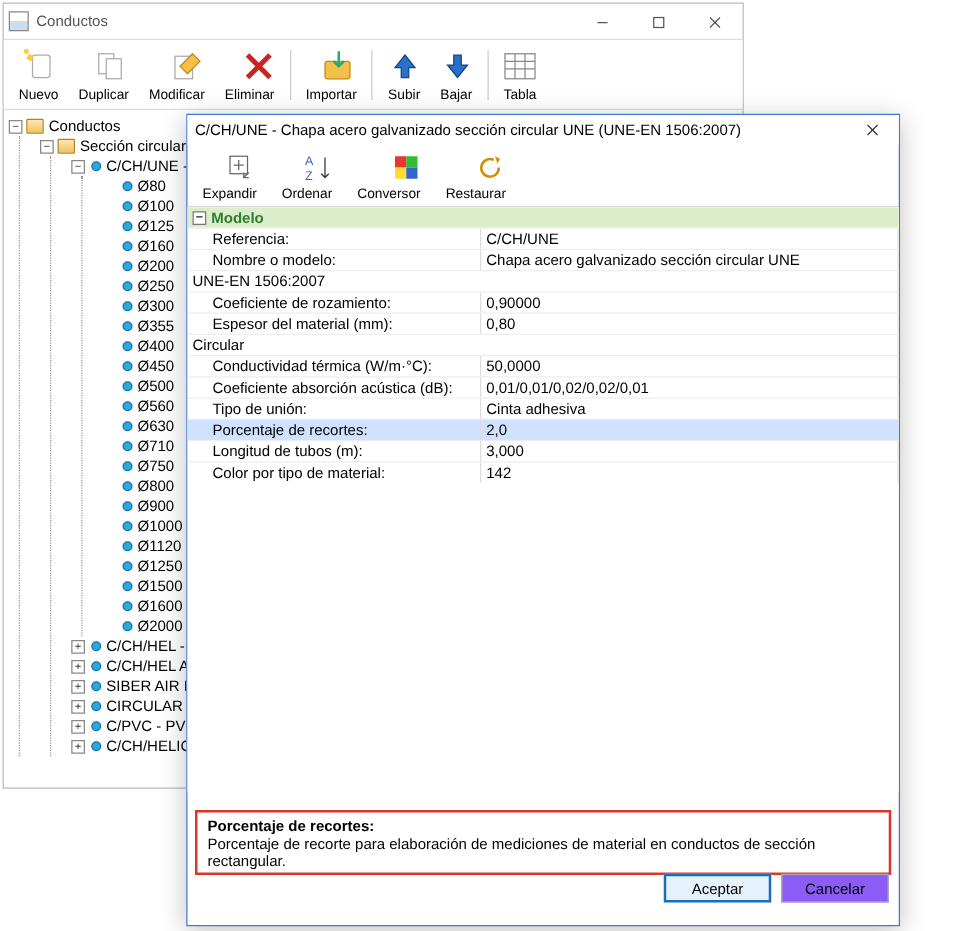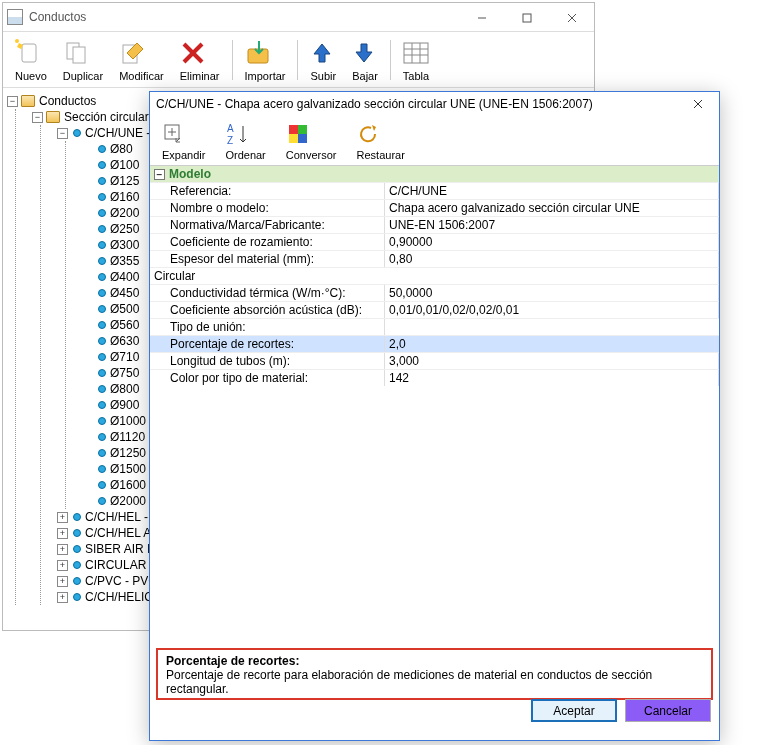--- a/index.html
+++ b/index.html
@@ -7,21 +7,21 @@
 
   
   .win-back { position: absolute; left: 2px; top: 2px; width: 593px; height: 629px; border: 1px solid #bbb; background: #fff; }
   .titlebar { height: 29px; display: flex; align-items: center; padding: 0 4px; border-bottom: 1px solid #ddd; position: relative; }
   .titlebar .app-icon { width: 16px; height: 16px; margin-right: 6px; display:inline-block; border:1px solid #888; background:linear-gradient(#fff 50%, #cde 50%);}
   .titlebar .title { flex: 1; color: #555; font-size: 12px; }
   .win-ctrls { position: absolute; right: 0; top: 0; height: 29px; display: flex; }
   .win-ctrls div { width: 45px; height: 29px; display: flex; align-items: center; justify-content: center; color: #555; }
 
   .toolbar-main { height: 56px; background: #fff; display: flex; align-items: center; padding: 2px 4px; gap: 0; border-bottom: 1px solid #ddd; }
-  .tool-btn { display: flex; flex-direction: column; align-items: flex-start; justify-content: center; padding: 2px 8px; height: 100%; font-size: 11px; color: #000; gap: 1px; }
+  .tool-btn { display: flex; flex-direction: column; align-items: flex-end; justify-content: center; padding: 2px 8px; height: 100%; font-size: 11px; color: #000; gap: 1px; }
   .tool-btn .ic { height: 32px; display:flex; align-items:center; justify-content:center;}
   .sep { width:1px; height:40px; background:#ccc; margin:0 4px; }
 
   .tree-pane { position:absolute; top:86px; left:0; right:0; bottom:0; overflow:auto; padding:4px 0 4px 4px;}
   .tnode { white-space:nowrap; }
   .tnode > .row { display:flex; align-items:center; height:16px; padding:1px 0; }
   .tnode .children { padding-left:16px; border-left:1px dotted #999; margin-left:8px;}
   .toggle { width:11px; height:11px; border:1px solid #888; display:inline-flex; align-items:center; justify-content:center; font-size:9px; line-height:1; margin-right:3px; background:#fff; color:#333;}
   .noggle { width:11px; height:11px; margin-right:3px; }
   .folder { width:14px; height:12px; background:#f2c45a; border:1px solid #b1831d; margin-right:4px; display:inline-block; border-radius:1px;}
@@ -460,21 +460,20 @@
     <div id="props">
         <div class="prop-row">
           <div class="k">Referencia:</div>
           <div class="v">C/CH/UNE</div>
         </div>
         <div class="prop-row">
           <div class="k">Nombre o modelo:</div>
           <div class="v">Chapa acero galvanizado sección circular UNE</div>
         </div>
         <div class="prop-row">
-          <div class="k">Normativa/Marca/Fabricante:</div>
           <div class="v">UNE-EN 1506:2007</div>
         </div>
         <div class="prop-row">
           <div class="k">Coeficiente de rozamiento:</div>
           <div class="v">0,90000</div>
         </div>
         <div class="prop-row">
           <div class="k">Espesor del material (mm):</div>
           <div class="v">0,80</div>
         </div>
@@ -484,20 +483,21 @@
         <div class="prop-row">
           <div class="k">Conductividad térmica (W/m·°C):</div>
           <div class="v">50,0000</div>
         </div>
         <div class="prop-row">
           <div class="k">Coeficiente absorción acústica (dB):</div>
           <div class="v">0,01/0,01/0,02/0,02/0,01</div>
         </div>
         <div class="prop-row">
           <div class="k">Tipo de unión:</div>
+          <div class="v">Cinta adhesiva</div>
         </div>
         <div class="prop-row sel">
           <div class="k">Porcentaje de recortes:</div>
           <div class="v">2,0</div>
         </div>
         <div class="prop-row">
           <div class="k">Longitud de tubos (m):</div>
           <div class="v">3,000</div>
         </div>
         <div class="prop-row">

